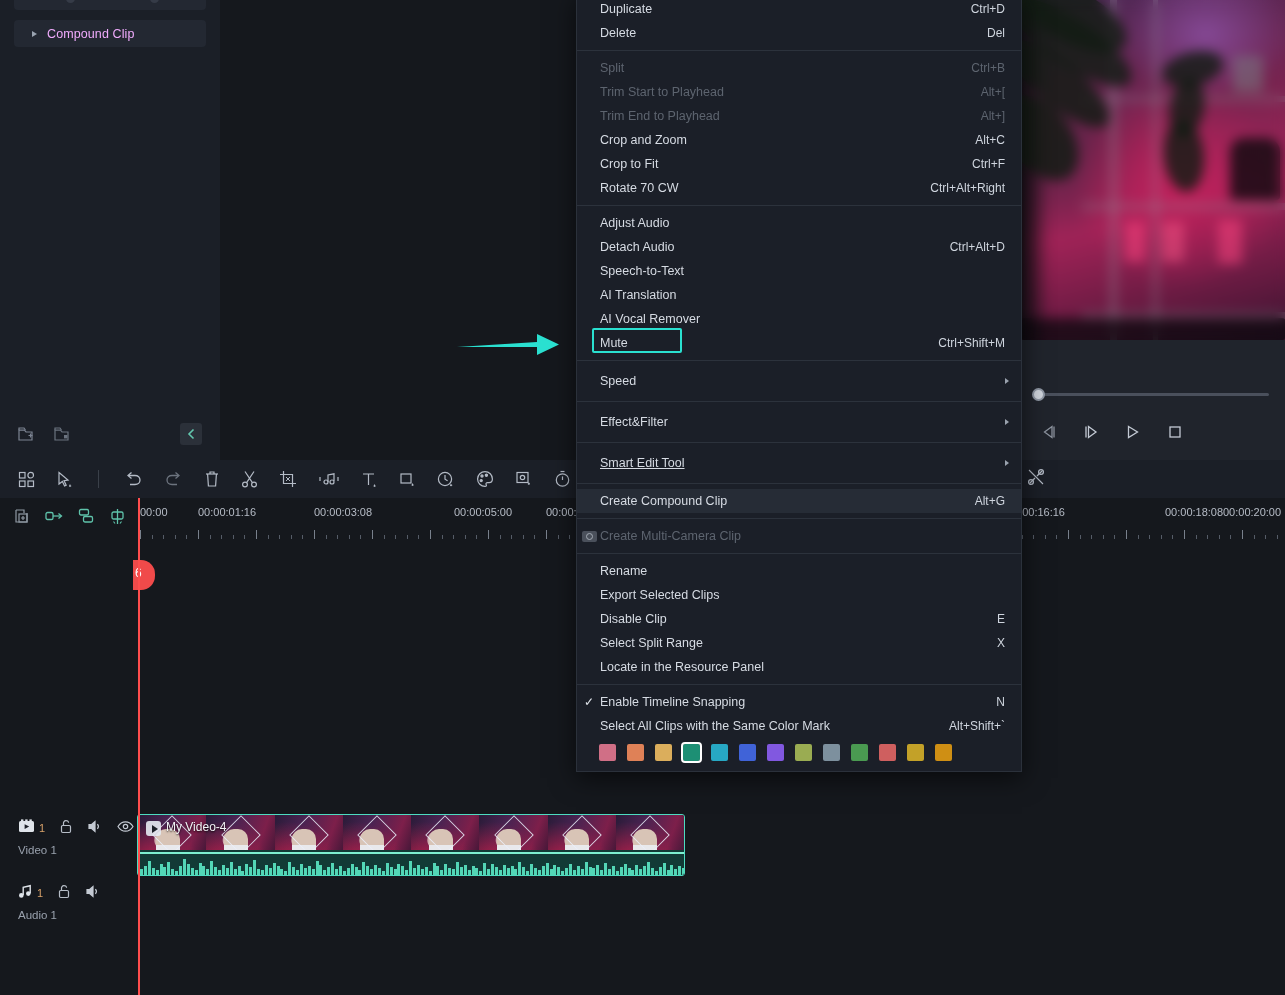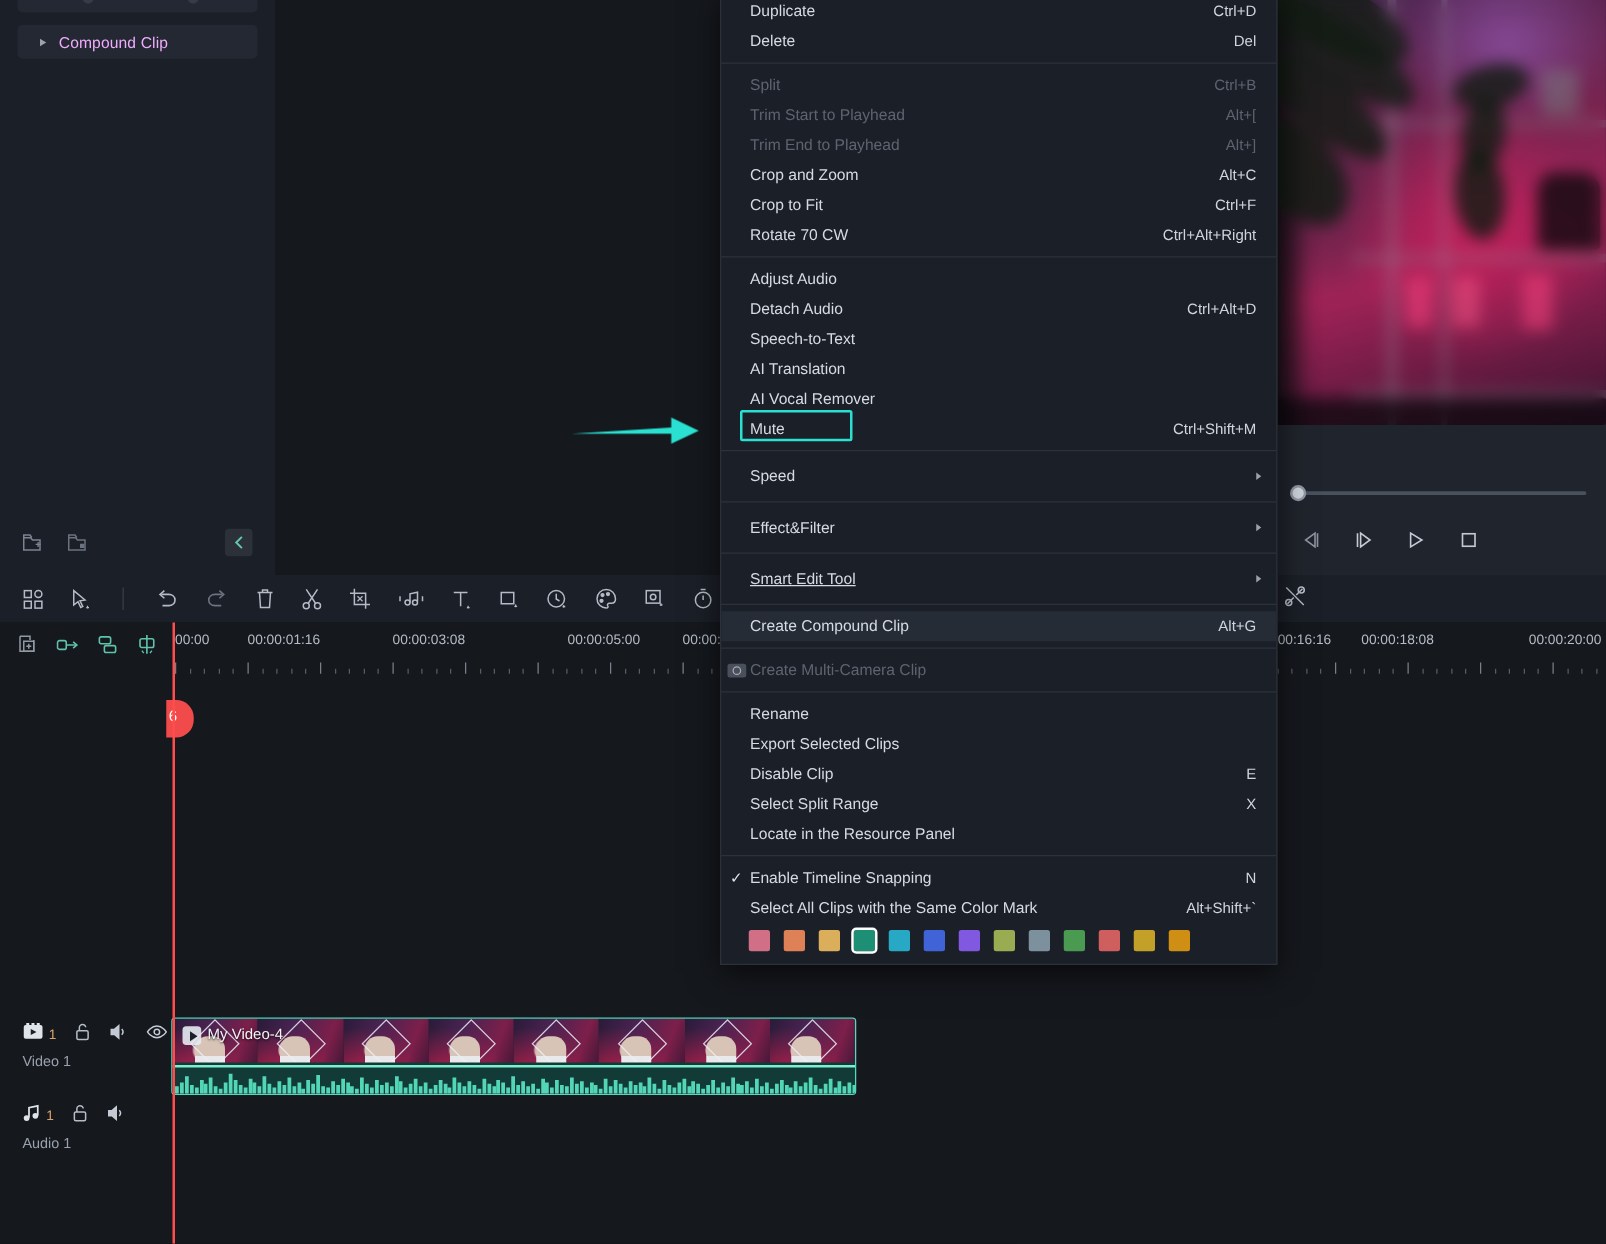--- a/index.html
+++ b/index.html
@@ -451,21 +451,21 @@
 
     <div class="tl-ruler">
       <div class="tl-tick-labels" id="ruler-labels">
           <div class="tl-tl" style="left: 2px;">00:00</div>
           <div class="tl-tl" style="left: 60px;">00:00:01:16</div>
           <div class="tl-tl" style="left: 176px;">00:00:03:08</div>
           <div class="tl-tl" style="left: 292px; margin-left: 24px;">00:00:05:00</div>
           <div class="tl-tl" style="left: 408px;">00:00:06:16</div>
           <div class="tl-tl" style="left: 524px;">00:</div>
           <div class="tl-tl" style="left: 875px;">0:00:16:16</div>
-          <div class="tl-tl" style="left: 951px;">00:00:18:08</div>
+          <div class="tl-tl" style="left: 1027px;">00:00:18:08</div>
           <div class="tl-tl" style="left: 1085px;">00:00:20:00</div>
         </div>
       <div class="tl-ticks" id="ruler-ticks">
           <div class="tl-tick maj" style="left: 2px;"></div>
           <div class="tl-tick min" style="left: 13.6px;"></div>
           <div class="tl-tick min" style="left: 25.2px;"></div>
           <div class="tl-tick min" style="left: 36.8px;"></div>
           <div class="tl-tick min" style="left: 48.4px;"></div>
           <div class="tl-tick maj" style="left: 60px;"></div>
           <div class="tl-tick min" style="left: 71.6px;"></div>

